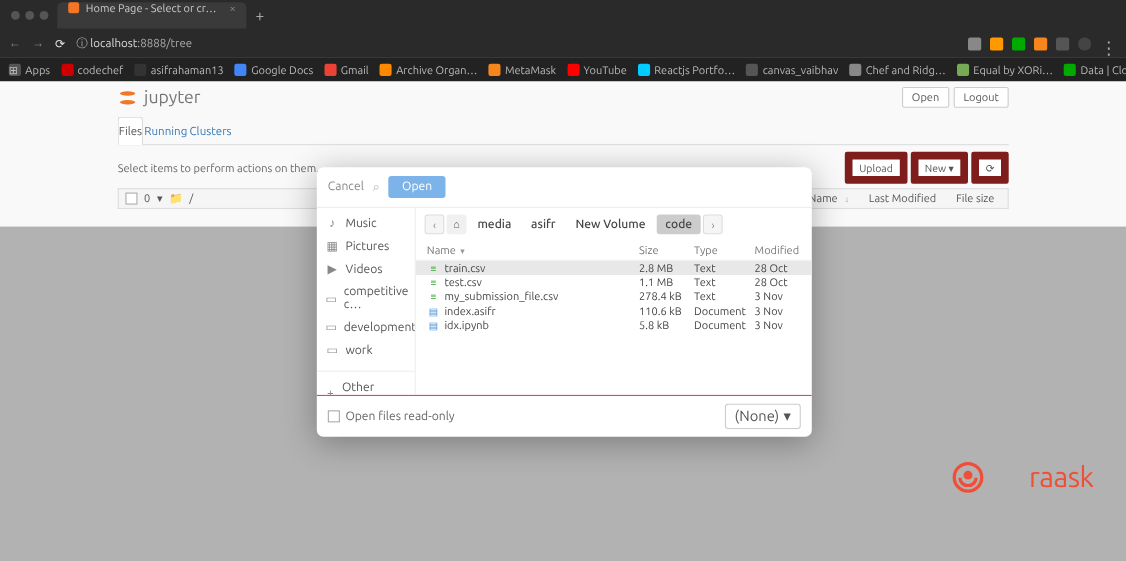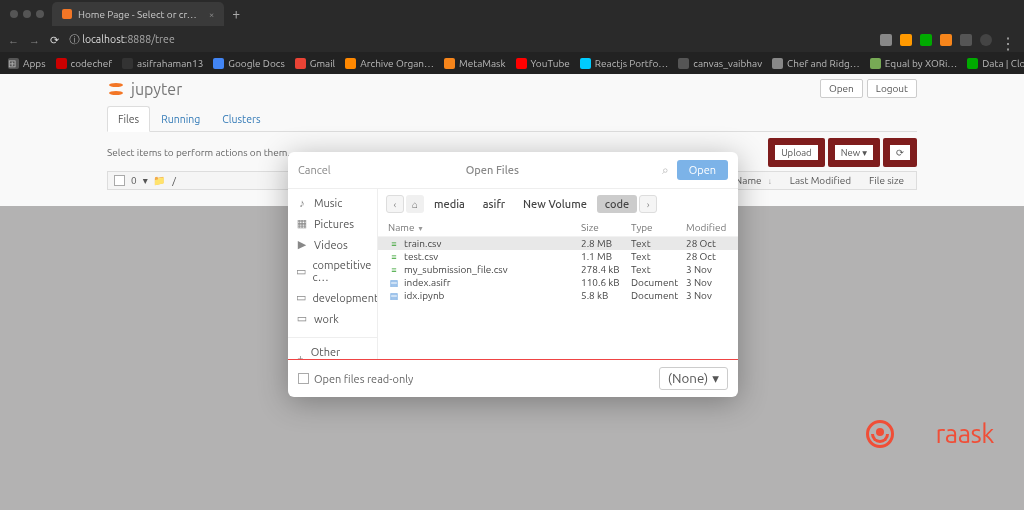--- a/index.html
+++ b/index.html
@@ -1,21 +1,21 @@
 <!DOCTYPE html>
 <html><head>
 <meta charset="utf-8">
 <style>
   *{box-sizing:border-box;margin:0;padding:0;font-family:Ubuntu,Arial,sans-serif;}
   body{background:#b3b2b2;width:1024px;height:510px;overflow:hidden;position:relative;}
   .browser-chrome{background:#2a2a2a;height:52px;}
   .tab-bar{height:28px;display:flex;align-items:center;padding-left:10px;}
   .win-dots{display:flex;gap:5px;margin-right:8px;}
   .wdot{width:8px;height:8px;border-radius:50%;background:#555;}
-  .tab{background:#3a3a3a;height:24px;display:flex;align-items:center;padding:0 10px;border-radius:5px 5px 0 0;font-size:10px;color:#ccc;gap:6px;}
+  .tab{background:#3a3a3a;height:24px;display:flex;padding:0 10px;border-radius:5px 5px 0 0;font-size:10px;color:#ccc;gap:6px;}
   .tab-icon{width:10px;height:10px;background:#f37626;border-radius:2px;}
   .tab-close{color:#888;margin-left:6px;}
   .new-tab{color:#aaa;margin-left:8px;font-size:14px;}
   .addr-bar{height:24px;display:flex;align-items:center;padding:0 8px;gap:10px;}
   .nav-btn{color:#888;font-size:11px;}
   .nav-btn.enabled{color:#ddd;}
   .url{flex:1;color:#aaa;font-size:10.5px;}
   .url .host{color:#ddd;}
   .ext-icons{display:flex;gap:8px;align-items:center;}
   .ext-icons span{width:12px;height:12px;border-radius:2px;display:inline-block;}
@@ -26,21 +26,21 @@
   .jp-header{width:810px;margin:0 auto;display:flex;align-items:center;justify-content:space-between;padding:5px 0 8px;}
   .jp-logo{display:flex;align-items:flex-end;gap:6px;}
   .jp-logo-mark{width:18px;height:18px;position:relative;}
   .jp-logo-mark::before,.jp-logo-mark::after{content:"";position:absolute;left:2px;width:14px;height:4px;border-radius:50%;background:#f37626;}
   .jp-logo-mark::before{top:3px;}
   .jp-logo-mark::after{bottom:3px;}
   .jp-logo-text{color:#757575;font-size:16px;font-weight:400;}
   .jp-btns{display:flex;gap:4px;}
   .jp-btn{border:1px solid #ccc;background:#fff;font-size:10px;padding:3px 8px;border-radius:2px;color:#555;}
   .jp-tabs{width:810px;margin:0 auto;border-bottom:1px solid #ddd;display:flex;font-size:10.5px;}
-  .jp-tab{padding:6px 10px;color:#337ab7;border:1px solid transparent;margin-bottom:-1px;}
+  .jp-tab{padding:6px 0;color:#337ab7;border:1px solid transparent;margin-bottom:-1px;}
   .jp-tab.active{border:1px solid #ddd;border-bottom-color:#fff;color:#555;border-radius:3px 3px 0 0;background:#fff;}
   .jp-actions-label{width:810px;margin:6px auto 4px;font-size:10px;color:#666;display:flex;justify-content:space-between;align-items:center;}
   .jp-right-actions{display:flex;gap:3px;}
   .jp-small-btn{border:7px solid #7f1d1d;background:#fff;font-size:9.5px;padding:2px 6px;border-radius:2px;color:#555;}
   .jp-listhead{width:810px;margin:0 auto;border:1px solid #ddd;background:#f5f5f5;display:flex;align-items:center;padding:3px 6px;font-size:10px;color:#555;gap:6px;}
   .checkbox{width:11px;height:11px;border:1px solid #aaa;background:#fff;}
   .folder-ic{color:#337ab7;}
   .flex-spacer{flex:1;}
   .head-col{padding:0 6px;}
   .jp-loading{width:810px;margin:0 auto;text-align:center;font-size:9px;color:#bbb;padding:3px;}
@@ -206,21 +206,20 @@
     <span class="head-col"><span>Name</span> <span class="sort-caret">↓</span></span>
     <span class="head-col">Last Modified</span>
     <span class="head-col">File size</span>
   </div>
   <div class="jp-loading">The notebook list is empty.</div>
 </div>
 
 <div class="dialog">
   <div class="dlg-header">
     <button class="dlg-cancel">Cancel</button>
-    <span class="dlg-title">Open Files</span>
     <span class="dlg-search">⌕</span>
     <button class="dlg-open">Open</button>
   </div>
   <div class="dlg-body">
     <div class="dlg-sidebar" id="dlg-sb">
         <div class="sb-item">
           <span class="sb-icon">♪</span>
           <span>Music</span>
         </div>
         <div class="sb-item">

